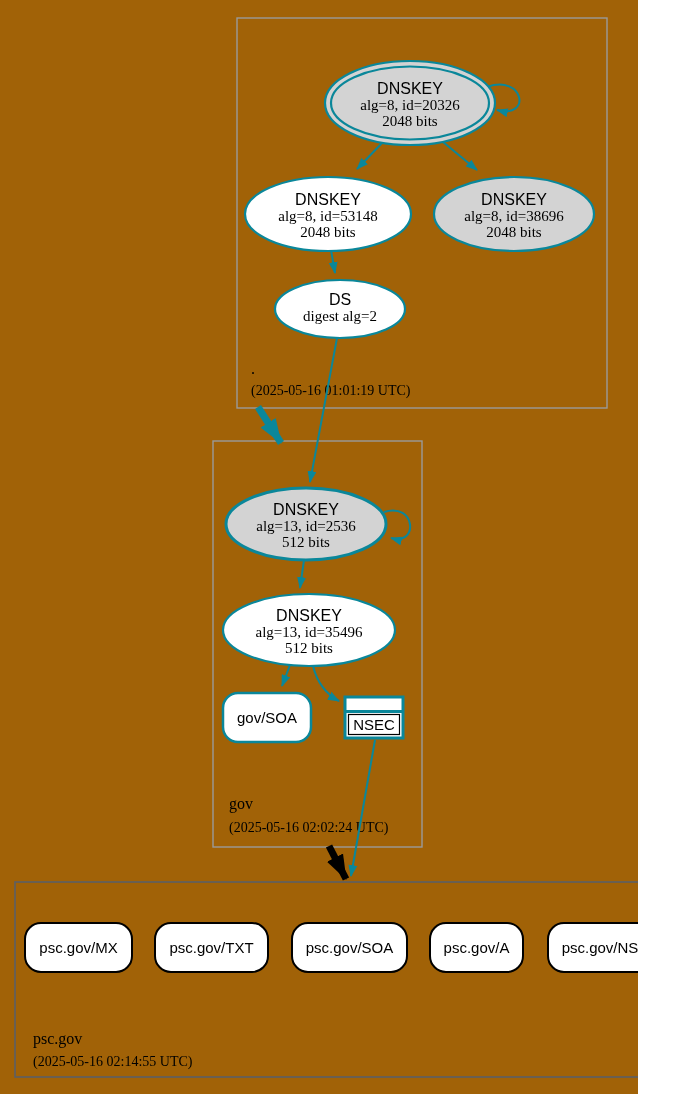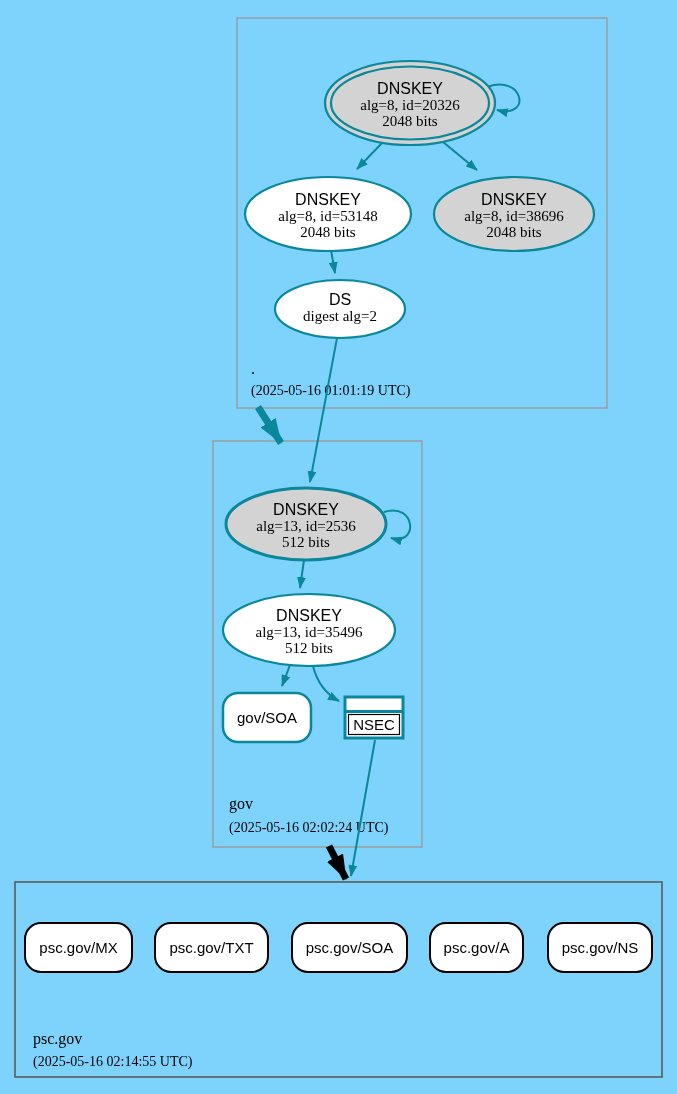--- a/index.html
+++ b/index.html
@@ -1,16 +1,16 @@
 <!DOCTYPE html>
 <html><head>
 <meta charset="utf-8">
 <style>
   html,body{margin:0;padding:0;background:#ffffff;}
-  #canvas{position:relative;width:677px;height:1094px;background:#7dd3fc;overflow:hidden;}
+  #canvas{position:relative;width:618px;height:1094px;background:#a16207;overflow:hidden;padding-left:20px;}
   svg{position:absolute;left:0;top:0;}
   .zonebox{fill:none;stroke:#9a9a9a;stroke-width:1.4;}
   .zonebox-insecure{fill:none;stroke:#606060;stroke-width:1.7;}
   .teal{stroke:#0a879a;}
   .edge{stroke:#0a879a;stroke-width:2;fill:none;}
   .thick-teal{stroke:#0a879a;stroke-width:7;fill:none;}
   .thick-black{stroke:#000000;stroke-width:7;fill:none;}
   .nfill-gray{fill:#d3d3d3;}
   .nfill-white{fill:#ffffff;}
   .nt{font:16px "Liberation Sans", sans-serif;fill:#000;text-anchor:middle;}

